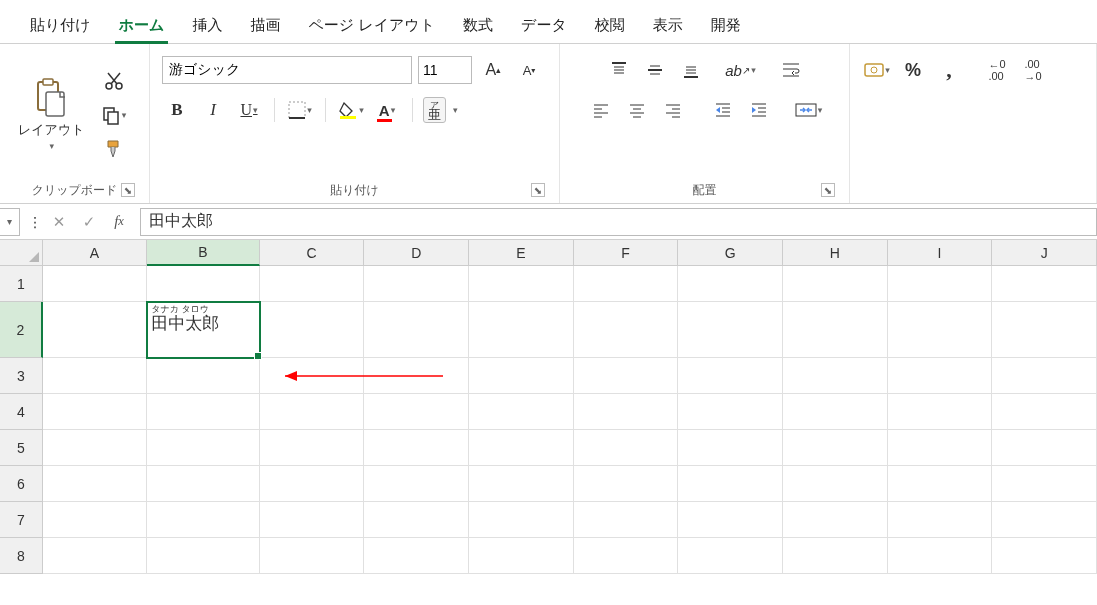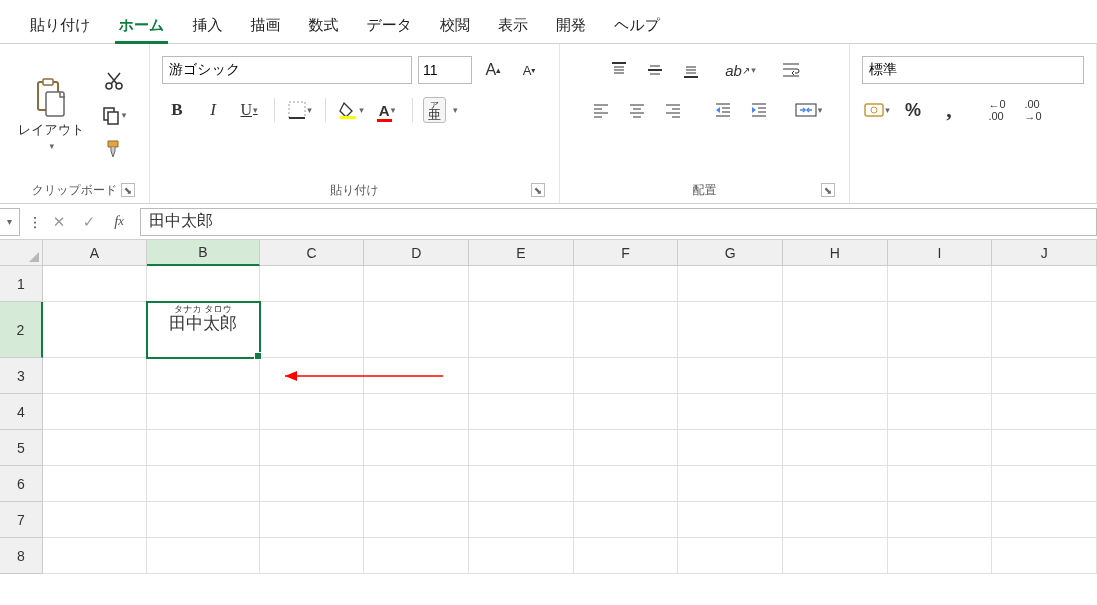--- a/index.html
+++ b/index.html
@@ -50,26 +50,26 @@
 svg { display: block; }
 </style>
 </head>
 <body>
 
 <div class="tabs">
   <div class="tab">貼り付け</div>
   <div class="tab active">ホーム</div>
   <div class="tab">挿入</div>
   <div class="tab">描画</div>
+  <div class="tab">ページ レイアウト</div>
   <div class="tab">数式</div>
   <div class="tab">データ</div>
   <div class="tab">校閲</div>
   <div class="tab">表示</div>
   <div class="tab">開発</div>
-  <div class="tab">ヘルプ</div>
 </div>
 
 <div class="ribbon">
 
   <div class="group" style="width:150px">
     <div class="group-body">
       <div class="btn-lg">
         <span class="icon-lg">
           <svg width="38" height="42" viewBox="0 0 38 42">
               <rect x="6" y="4" width="20" height="28" rx="2" fill="none" stroke="#8a6d3b" stroke-width="2"></rect>
@@ -256,23 +256,20 @@
       </div>
     </div>
     <div class="group-label">
       <span>配置</span>
       <span class="dlg-launch">⬊</span>
     </div>
   </div>
 
   <div class="group" style="flex:1">
     <div class="group-body" style="flex-direction:column; align-items:stretch; gap:12px; padding-top:4px">
-      <div class="row">
-        <input class="fmt-select" value="標準" style="">
-      </div>
       <div class="row">
         <div class="btn-sm">
             <svg width="20" height="18">
               <rect x="1" y="3" width="18" height="12" rx="2" fill="none" stroke="#c59b3a" stroke-width="1.5"></rect>
               <circle cx="10" cy="9" r="3" fill="none" stroke="#c59b3a"></circle>
             </svg>
             <span class="dd">▾</span>
           </div>
         <div class="btn-sm" style="font-size:18px;font-weight:bold">%</div>
         <div class="btn-sm" style="font-size:22px;font-weight:bold;font-family:serif">,</div>
@@ -323,21 +320,21 @@
         <div class="cell" style="width: 108px;"></div>
         <div class="cell" style="width: 108px;"></div>
         <div class="cell" style="width: 108px;"></div>
         <div class="cell" style="width: 108px;"></div>
         <div class="cell" style="width: 108px;"></div>
         <div class="cell" style="width: 108px;"></div>
       </div>
       <div class="grid-row" style="height: 56px;">
         <div class="row-h sel">2</div>
         <div class="cell" style="width: 108px;"></div>
-        <div class="cell selected" style="width: 116px; text-align: center;">
+        <div class="cell selected" style="width: 116px;">
           <div class="ruby-text">タナカ タロウ</div>
           <div class="main-text">田中太郎</div>
         </div>
         <div class="cell" style="width: 108px;"></div>
         <div class="cell" style="width: 108px;"></div>
         <div class="cell" style="width: 108px;"></div>
         <div class="cell" style="width: 108px;"></div>
         <div class="cell" style="width: 108px;"></div>
         <div class="cell" style="width: 108px;"></div>
         <div class="cell" style="width: 108px;"></div>

